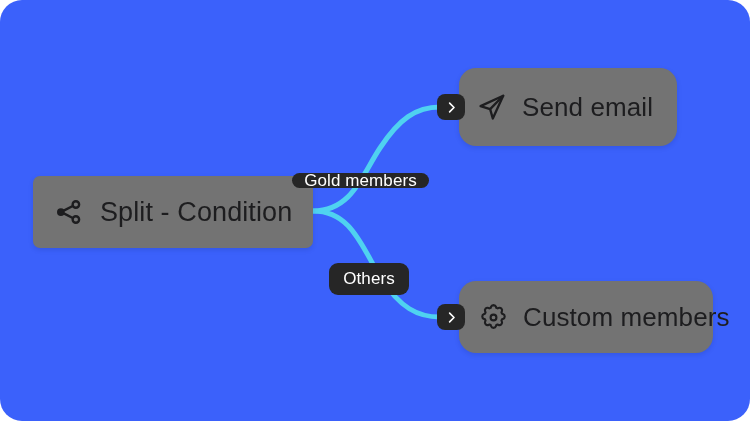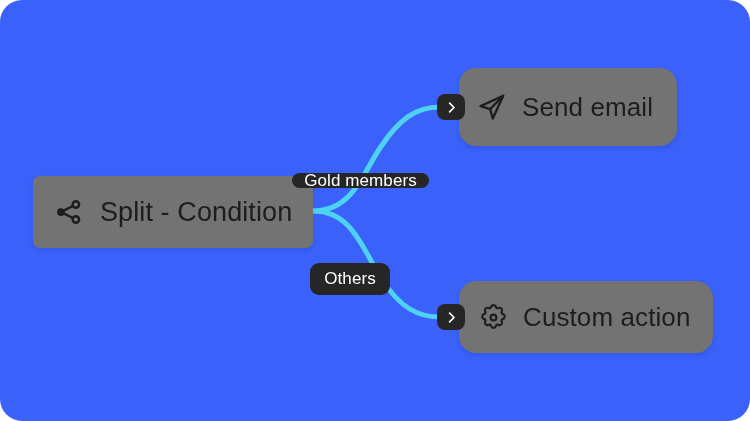--- a/index.html
+++ b/index.html
@@ -121,21 +121,21 @@
     box-sizing: border-box;
   }
   #chip-gold-members {
     left: 292px;
     top: 131px;
     width: 137px;
     height: 15px;
     margin-top: 42px;
   }
   #chip-others {
-    left: 310px;
+    left: 329px;
     top: 263px;
     width: 80px;
     height: 32px;
   }
 
   
   .port-badge {
     position: absolute;
     display: flex;
     align-items: center;
@@ -192,21 +192,21 @@
                  a2.05 2.05 0 0 1 0 3.9 l-0.7 0.24 -0.42 1.0 0.3 0.64
                  a2.05 2.05 0 0 1 -2.62 2.76 l-0.66 -0.33 -1.0 0.42 -0.22 0.7
                  a2.05 2.05 0 0 1 -3.9 0 l-0.22 -0.7 -1.0 -0.42 -0.66 0.33
                  a2.05 2.05 0 0 1 -2.62 -2.76 l0.3 -0.64 -0.42 -1.0 -0.7 -0.24
                  a2.05 2.05 0 0 1 0 -3.9 l0.7 -0.24 0.42 -1.0 -0.3 -0.64
                  a2.05 2.05 0 0 1 2.62 -2.76 l0.66 0.33 1.0 -0.42 0.22 -0.7
                  A2.05 2.05 0 0 1 12 2.4 z" stroke="#1d1d1f" stroke-width="1.65" stroke-linejoin="round" fill="none"></path>
         <circle cx="12" cy="12" r="2.25" stroke="#1d1d1f" stroke-width="1.65" fill="none"></circle>
       </svg>
     </span>
-    <span class="node-label">Custom action</span>
+    <span class="node-label">Custom members</span>
   </div>
 
   <div class="branch-chip" id="chip-gold-members">
     <span>Gold members</span>
   </div>
 
   <div class="branch-chip" id="chip-others">
     <span>Others</span>
   </div>
 

